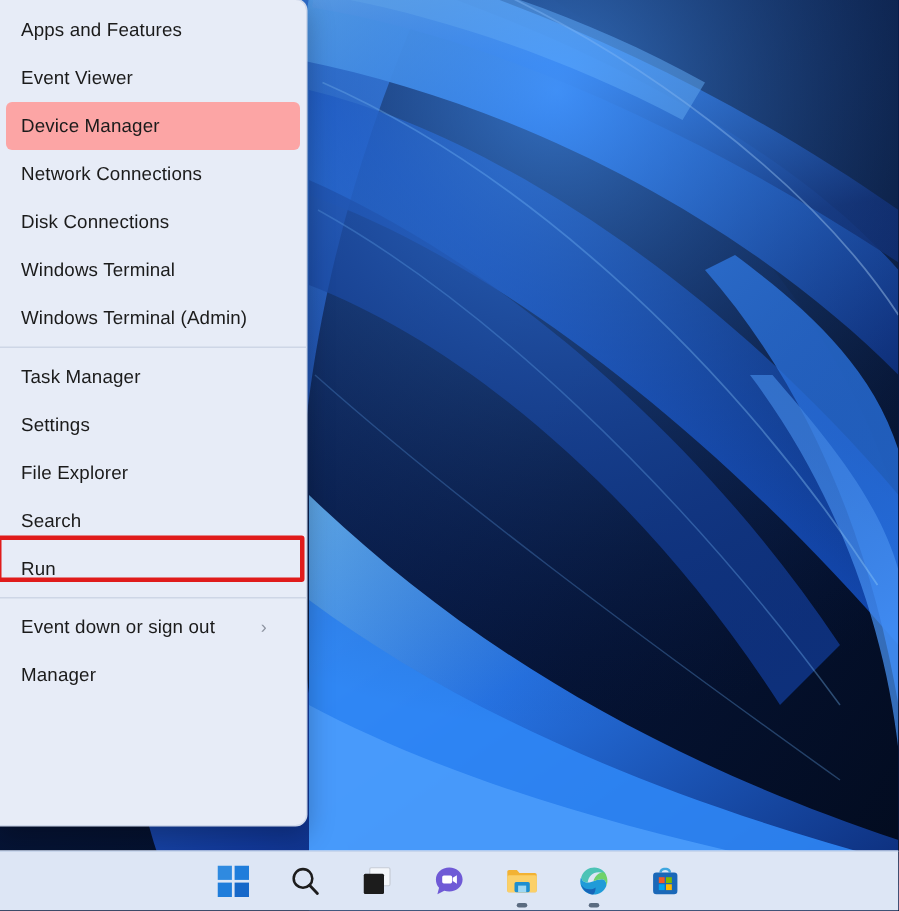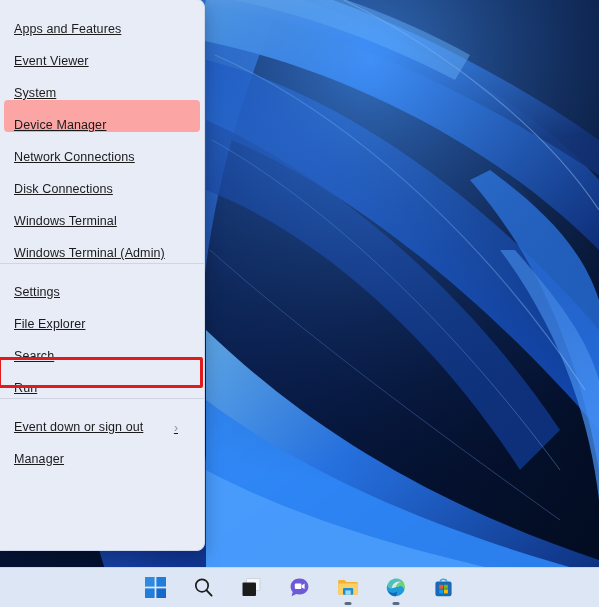--- a/index.html
+++ b/index.html
@@ -83,28 +83,27 @@
     border-radius: 0 8px 8px 0;
     box-shadow: 0 6px 18px rgba(0,0,0,0.26);
     z-index: 30;
     overflow: hidden;
     padding-top: 4px;
     box-sizing: border-box;
   }
   .menu-item {
     height: 32px;
     display: flex;
-    align-items: flex-end;
+    align-items: center;
     padding: 0 10px 0 14px;
     font-size: 12.5px;
     color: #1b1b1b;
     letter-spacing: 0.1px;
     position: relative;
     box-sizing: border-box;
-    text-decoration: underline;
   }
   .menu-item.hover {
     background: #fca5a5;
     margin: 0 4px;
     border-radius: 4px;
     padding-left: 10px;
   }
   .menu-item .mi-label {
     flex: 1 1 auto;
     white-space: nowrap;
@@ -205,43 +204,43 @@
 
 <div id="winx-menu">
 
   <div>
     <div class="menu-item">
       <span class="mi-label">Apps and Features</span>
     </div>
     <div class="menu-item">
       <span class="mi-label">Event Viewer</span>
     </div>
-    <div class="menu-item">
-      <span class="mi-label">System</span>
-    </div>
     <div class="menu-item hover">
       <span class="mi-label">Device Manager</span>
     </div>
     <div class="menu-item">
       <span class="mi-label">Network Connections</span>
     </div>
     <div class="menu-item">
       <span class="mi-label">Disk Connections</span>
     </div>
     <div class="menu-item">
       <span class="mi-label">Windows Terminal</span>
     </div>
     <div class="menu-item">
       <span class="mi-label">Windows Terminal (Admin)</span>
     </div>
   </div>
 
   <div class="separator"></div>
 
   <div>
+    <div class="menu-item">
+      <span class="mi-label">Task Manager</span>
+    </div>
     <div class="menu-item">
       <span class="mi-label">Settings</span>
     </div>
     <div class="menu-item">
       <span class="mi-label">File Explorer</span>
     </div>
     <div class="menu-item">
       <span class="mi-label">Search</span>
     </div>
     <div class="menu-item">

